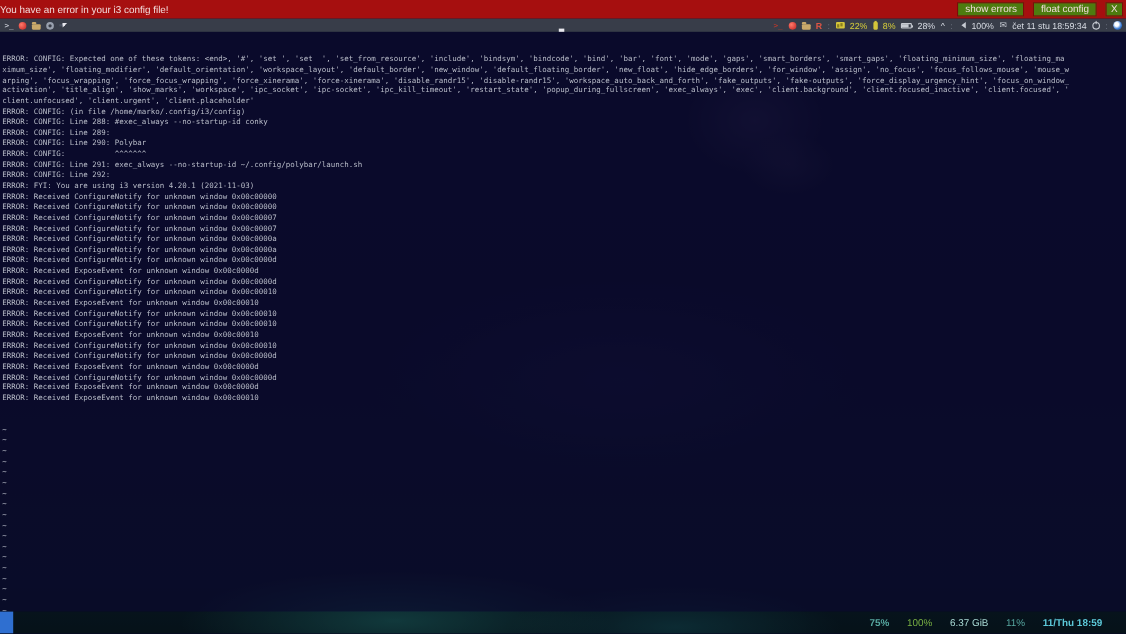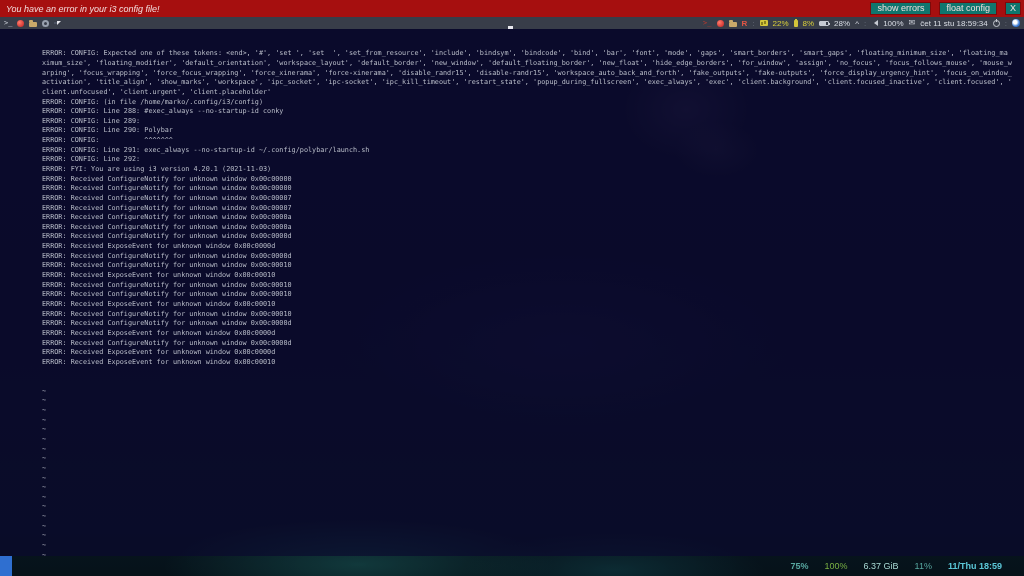--- a/index.html
+++ b/index.html
@@ -18,23 +18,23 @@
       radial-gradient(260px 60px at 35% 98%, rgba(45,160,150,.5), rgba(45,160,150,0) 75%),
       radial-gradient(200px 50px at 60% 99%, rgba(30,120,130,.45), rgba(30,120,130,0) 75%),
       linear-gradient(180deg,#101035 0%,#0d0d30 55%,#0a1a28 92%,#06141c 100%);
   }
   
   #error-bar{
     position:absolute;left:0;top:0;width:1024px;height:17px;
     background:#a60f0f;display:flex;align-items:center;
     color:#f3dcdc;font-size:9px;
   }
-  #error-bar .msg{padding-left:6px;flex:1;font-style:italic;}
+  #error-bar .msg{flex:1;}
   .ebtn{
-    border:1px solid #7c0a0a;background:#0f766e;color:#f3dcdc;
+    border:1px solid #7c0a0a;background:#4d7c0f;color:#f3dcdc;
     font-size:9px;height:13px;line-height:11px;padding:0 6px;margin-right:8px;
     box-sizing:border-box;
   }
   .ebtn.close{padding:0 4px;margin-right:3px;}
   
   #taskbar{
     position:absolute;left:0;top:17px;width:1024px;height:12px;
     background:#383d49;display:flex;align-items:center;font-size:8px;color:#cfd3dc;
   }
   .tb-left{display:flex;align-items:center;gap:5px;padding-left:4px;flex:1;}
@@ -66,21 +66,21 @@
   .logo-swirl{width:8px;height:8px;border-radius:50%;background:radial-gradient(circle at 40% 40%, #ffffff 25%, #3a7bd5 60%, #1b4fa0);}
   #taskbar-indicator{position:absolute;left:508px;top:26px;width:5px;height:3px;background:#e8e8ee;}
   
   #terminal{
     position:absolute;left:0;top:29px;width:1024px;height:527px;
     background:rgba(10,10,42,.82);
     font-family:"DejaVu Sans Mono",monospace;
     font-size:6.8px;line-height:9.65px;color:#b9bdc9;
     white-space:pre;overflow:hidden;padding:1px 0 0 2px;box-sizing:border-box;
   }
-  .tline{height:9.65px;margin-left:40px;}
+  .tline{height:9.65px;}
   
   #bottom-bar{
     position:absolute;left:0;bottom:0;width:1024px;height:20px;
     background:rgba(6,16,22,.45);
     display:flex;align-items:center;font-size:9px;
   }
   #ws-indicator{width:12px;height:20px;background:#2f6fd0;}
   .bb-right{margin-left:auto;display:flex;gap:16px;padding-right:22px;}
 </style>
 </head>

